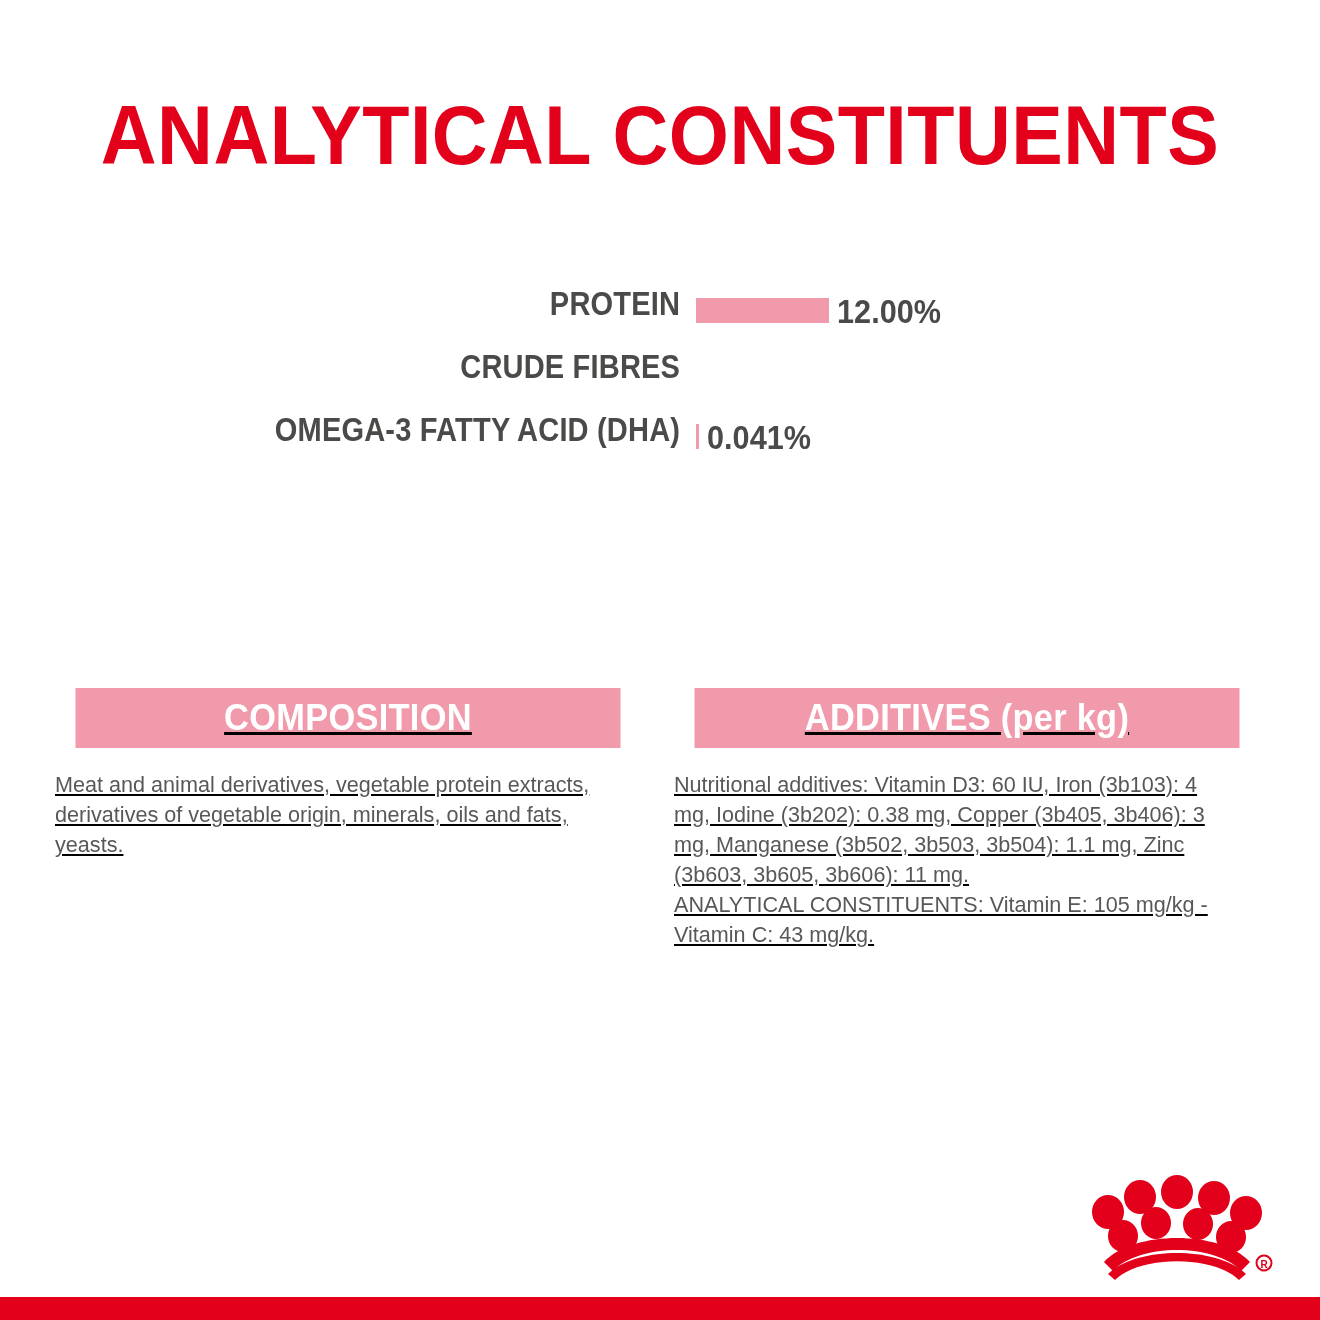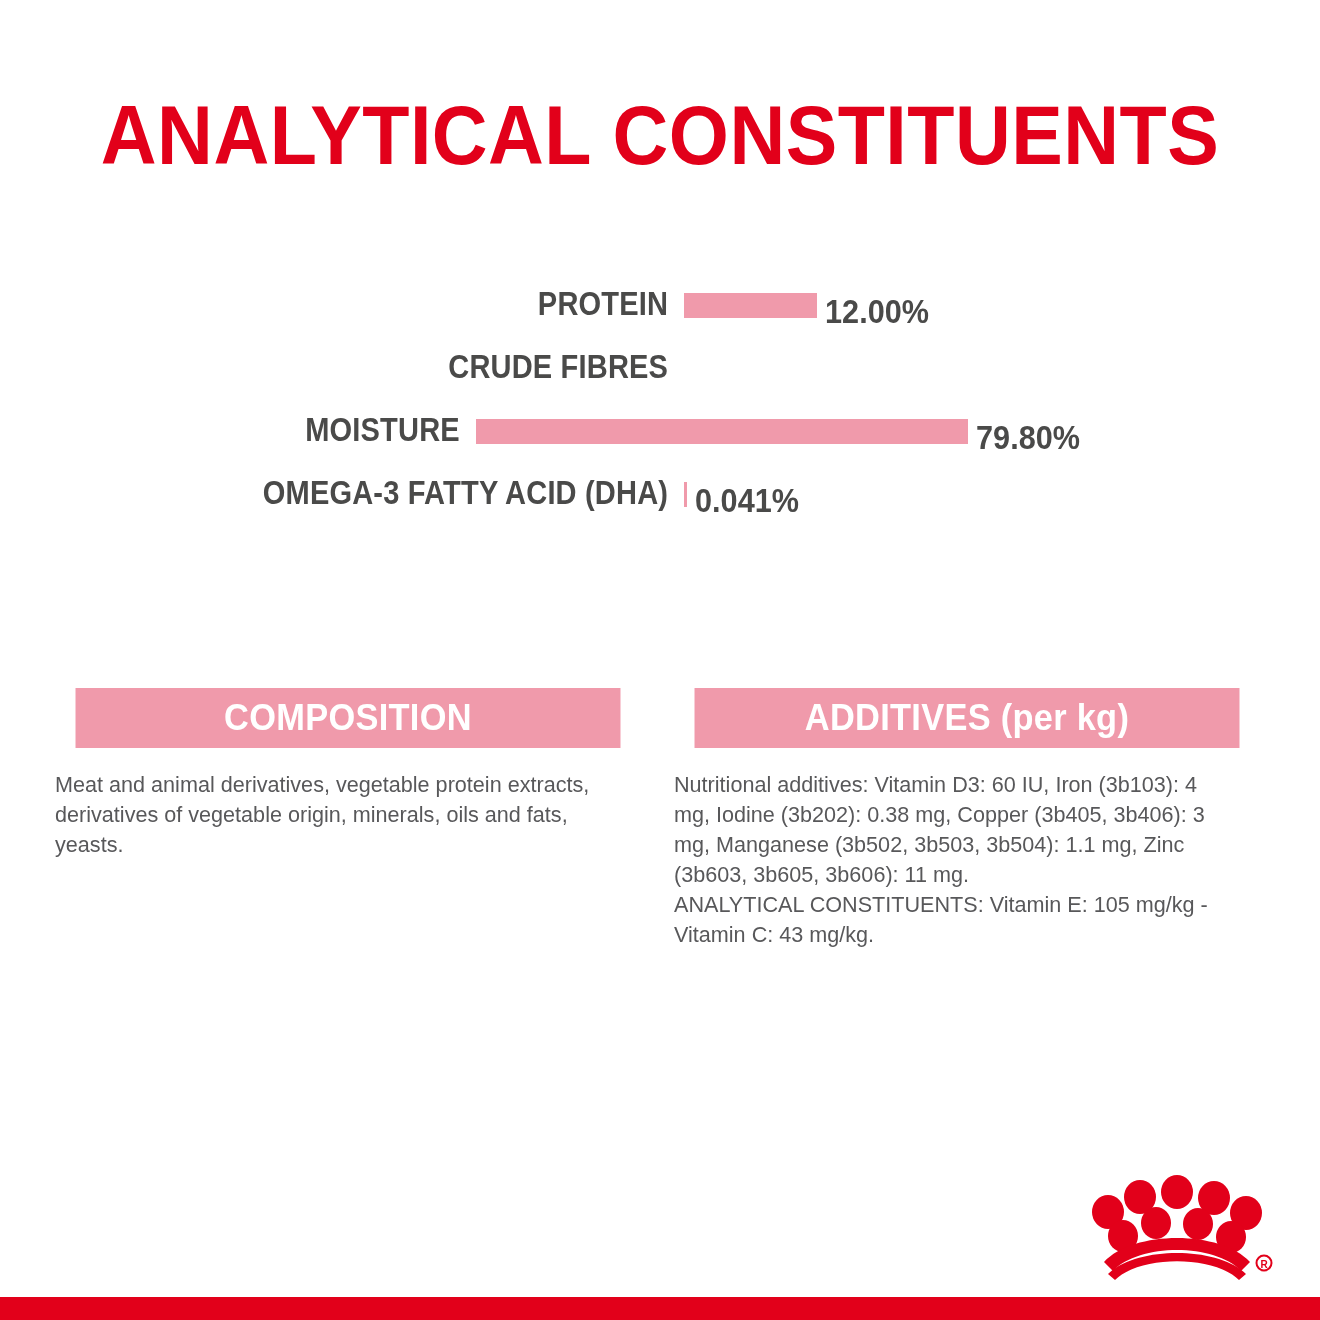--- a/index.html
+++ b/index.html
@@ -36,21 +36,21 @@
     letter-spacing: 0.5px;
     transform: scaleX(0.92);
     transform-origin: center top;
     white-space: nowrap;
   }
 
   
   .chart {
     position: absolute;
     top: 272px;
-    left: 0;
+    left: 12px;
     width: 1048px;
     padding-left: 44px;
   }
   .row {
     display: flex;
     align-items: center;
     height: 63px;
   }
   .row-label {
     width: 640px;
@@ -62,21 +62,21 @@
     font-weight: bold;
     font-size: 33px;
     line-height: 36px;
     letter-spacing: 0.2px;
     transform: scaleX(0.88);
     transform-origin: right center;
     white-space: nowrap;
   }
   .row-bar-wrap {
     display: flex;
-    align-items: flex-start;
+    align-items: center;
     flex: 1 1 auto;
     margin-top: 14px;
   }
   .bar {
     height: 25px;
     background: #f09aab;
     flex: 0 0 auto;
   }
   .row-value {
     color: #4a4a49;
@@ -95,20 +95,21 @@
     position: absolute;
     top: 688px;
     left: 0;
     width: 1320px;
   }
   .cols {
     display: flex;
     padding: 0 55px;
     box-sizing: border-box;
     gap: 33px;
+    text-decoration: underline;
   }
   .col {
     width: 586px;
     flex: 0 0 auto;
   }
   .sec-header {
     background: #f09aab;
     height: 60px;
     display: flex;
     align-items: center;
@@ -169,27 +170,20 @@
         <div class="row-value">12.00%</div>
       </div>
     </div>
 
 
 
     <div class="row">
       <div class="row-label">CRUDE FIBRES</div>
     </div>
 
-    <div class="row">
-      <div class="row-label">MOISTURE</div>
-      <div class="row-bar-wrap">
-        <div class="bar" style="width:492px"></div>
-        <div class="row-value">79.80%</div>
-      </div>
-    </div>
 
     <div class="row">
       <div class="row-label">OMEGA-3 FATTY ACID (DHA)</div>
       <div class="row-bar-wrap">
         <div class="bar" style="width:3px"></div>
         <div class="row-value">0.041%</div>
       </div>
     </div>
 
   </div>

